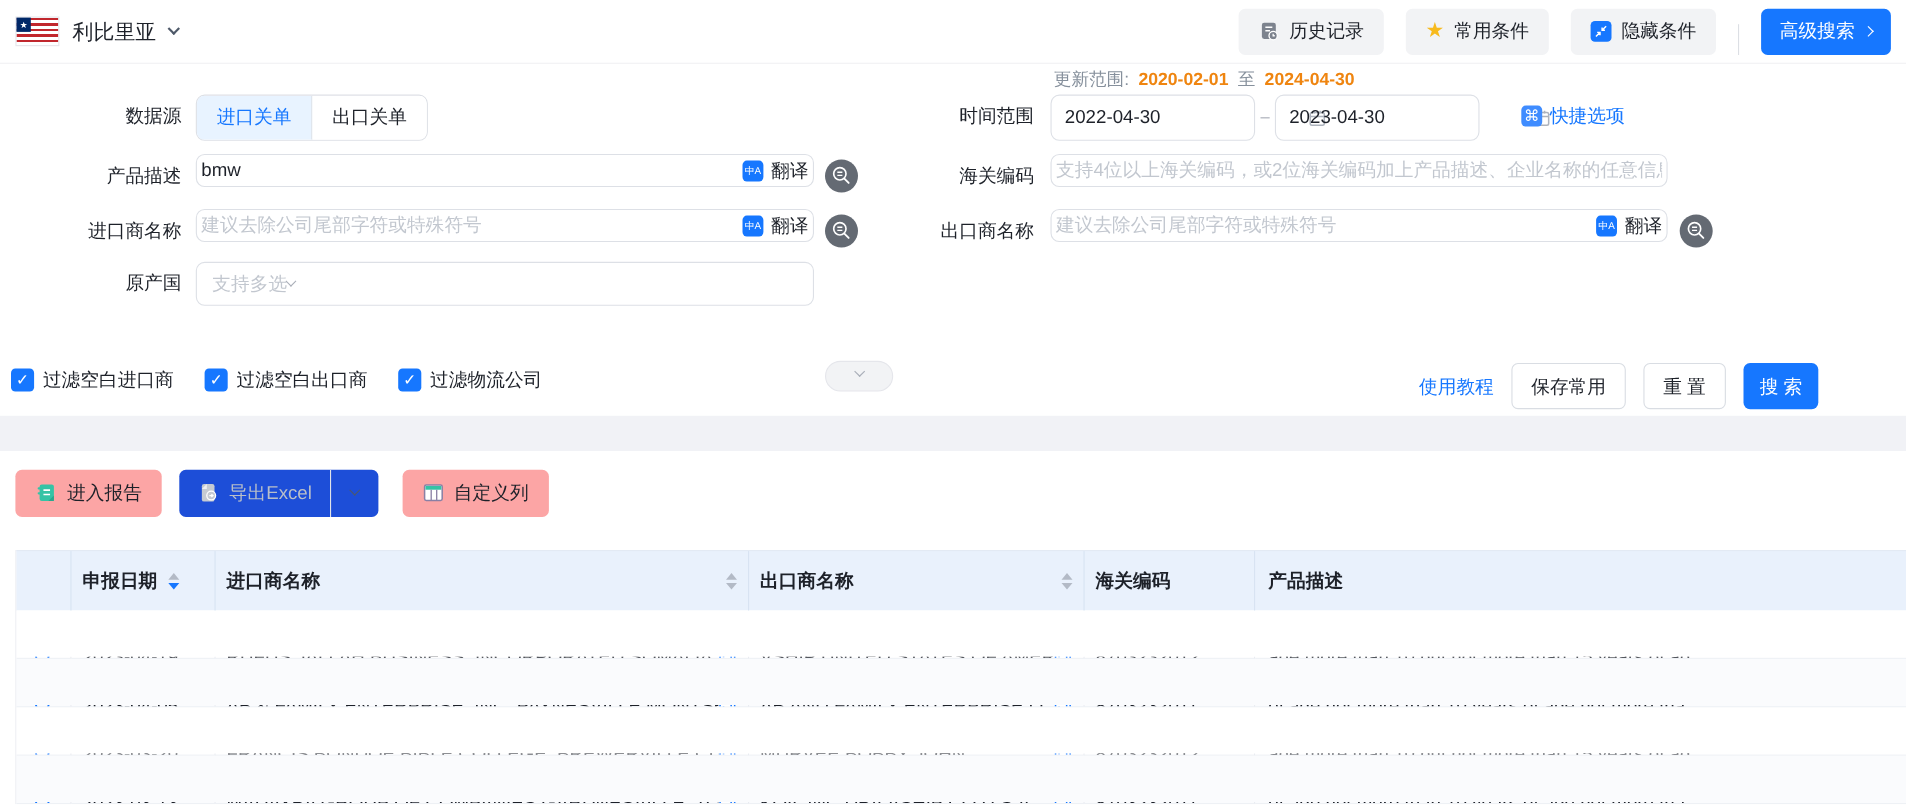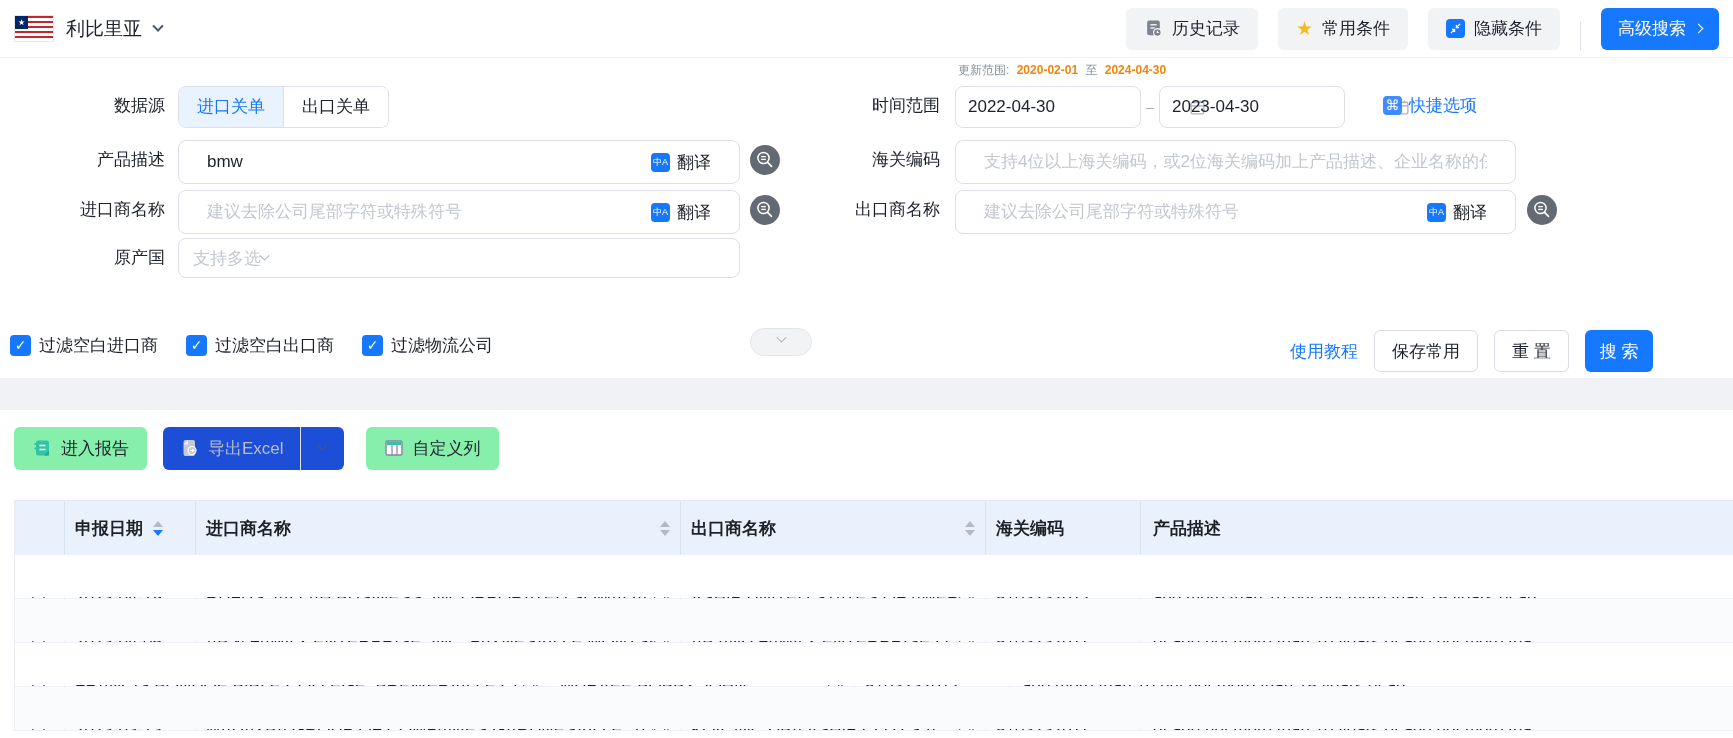--- a/index.html
+++ b/index.html
@@ -29,32 +29,32 @@
   .star-glyph { color:#f7ba1e; font-size:19px; line-height:1; }
   .hide-ic { display:inline-flex; width:19px; height:19px; background:#1677ff; border-radius:4px;
     align-items:center; justify-content:center; }
   .vdivider { width:1px; height:28px; background:#dcdfe4; }
   .primary-btn { display:flex; align-items:center; gap:9px; height:42px; padding:0 17px;
     background:#1677ff; color:#fff; border:none; border-radius:6px; font-size:17px;
     font-family:inherit; cursor:pointer; }
 
   
   .form-area { position:relative; height:320px; }
-  .update-range { position:absolute; left:958px; top:4px; font-size:12px; color:#86909c; }
+  .update-range { position:absolute; left:958px; top:4px; font-size:16px; color:#86909c; }
   .update-range b { color:#ef8510; font-weight:bold; padding:0 4px; }
   .flabel { position:absolute; left:0; width:165px; text-align:right; font-size:17px;
     color:#1d2129; line-height:40px; }
   .flabel.r { left:752px; width:188px; }
   .tabs { position:absolute; left:178px; top:28px; display:flex; height:42px;
     border:1px solid #dde0e6; border-radius:8px; overflow:hidden; background:#fff; }
   .tab { min-width:98px; padding:0 18px; line-height:40px; font-size:17px; text-align:center;
     cursor:pointer; background:#fff; color:#1d2129; }
   .tab.active { background:#e8f3ff; color:#1677ff; border-right:1px solid #dde0e6; }
-  .input-wrap { position:absolute; height:44px; border:1px solid #dde0e6; border-radius:8px;
-    display:flex; align-items:center; padding:0 28px; background:#fff; }
+  .input-wrap { position:absolute; height:30px; border:1px solid #dde0e6; border-radius:8px;
+    display:flex; align-items:center; padding:0 4px; background:#fff; }
   .input-wrap input { flex:1; min-width:0; border:none; outline:none; font-size:17px;
     font-family:inherit; color:#1d2129; background:transparent; }
   .input-wrap input::placeholder { color:#c2c7cf; }
   .trans { display:flex; align-items:center; gap:7px; cursor:pointer; flex-shrink:0; }
   .trans-ic { width:19px; height:19px; background:#1677ff; border-radius:4px; color:#fff;
     font-size:9px; line-height:19px; text-align:center; letter-spacing:0; }
   .trans-label { font-size:17px; color:#1d2129; }
   .circle-ic { position:absolute; width:30px; height:30px; border-radius:50%;
     background:#646a73; display:flex; align-items:center; justify-content:center; cursor:pointer; }
   .date-input { position:absolute; top:28px; width:186px; height:42px; border:1px solid #dde0e6;
@@ -92,21 +92,21 @@
 
   .band { height:32px; background:#f1f2f6; }
 
   
   .results-head { display:flex; align-items:center; justify-content:space-between;
     margin:16px 16px 0 14px; height:44px; }
   .summary { font-size:21px; font-weight:bold; }
   .summary .count { color:#f53f3f; padding:0 6px; }
   .toolbar { display:flex; align-items:center; gap:16px; }
   .tb-btn { display:flex; align-items:center; gap:9px; height:43px; padding:0 18px;
-    background:#86efac; border:none; border-radius:6px; font-size:17px; color:#1d2129;
+    background:#fca5a5; border:none; border-radius:6px; font-size:17px; color:#1d2129;
     font-family:inherit; cursor:pointer; }
   .export-group { display:flex; align-items:stretch; background:#1d4ed8; border-radius:6px;
     overflow:hidden; }
   .export-main { display:flex; align-items:center; gap:9px; padding:0 16px; height:43px;
     color:#b9bfc9; font-size:17px; cursor:not-allowed; }
   .export-arrow { width:44px; display:flex; align-items:center; justify-content:center;
     border-left:1px solid #e0e3e8; cursor:pointer; }
   .custom-cols { margin-left:6px; }
 
   .dtable { margin:30px 0 0 14px; width:1719px; border-left:1px solid #e9ecf1; }
@@ -461,20 +461,21 @@
 
     <div class="trow">
       <div class="td c-icon">
           <span class="row-ic">
             <svg width="19" height="19" viewBox="0 0 18 18">
               <circle cx="8" cy="8" r="5.4" stroke="#1677ff" stroke-width="1.6" fill="none"></circle>
               <line x1="12" y1="12" x2="16" y2="16" stroke="#1677ff" stroke-width="1.8" stroke-linecap="round"></line>
             </svg>
           </span>
         </div>
+      <div class="td c-date">2023-03-20</div>
       <div class="td c-imp">
           <span class="cell-text">FRANCIS BONDOE BIBLE COLLEGE, BREWERVILLE CITY</span>
           <span class="row-ic">
             <svg width="17" height="17" viewBox="0 0 16 16">
               <rect x="4.5" y="1.5" width="9.5" height="11" rx="1.5" stroke="#1677ff" stroke-width="1.3" fill="#fff"></rect>
               <rect x="1.5" y="4" width="9.5" height="11" rx="1.5" stroke="#1677ff" stroke-width="1.3" fill="#fff"></rect>
             </svg>
           </span>
         </div>
       <div class="td c-exp">

